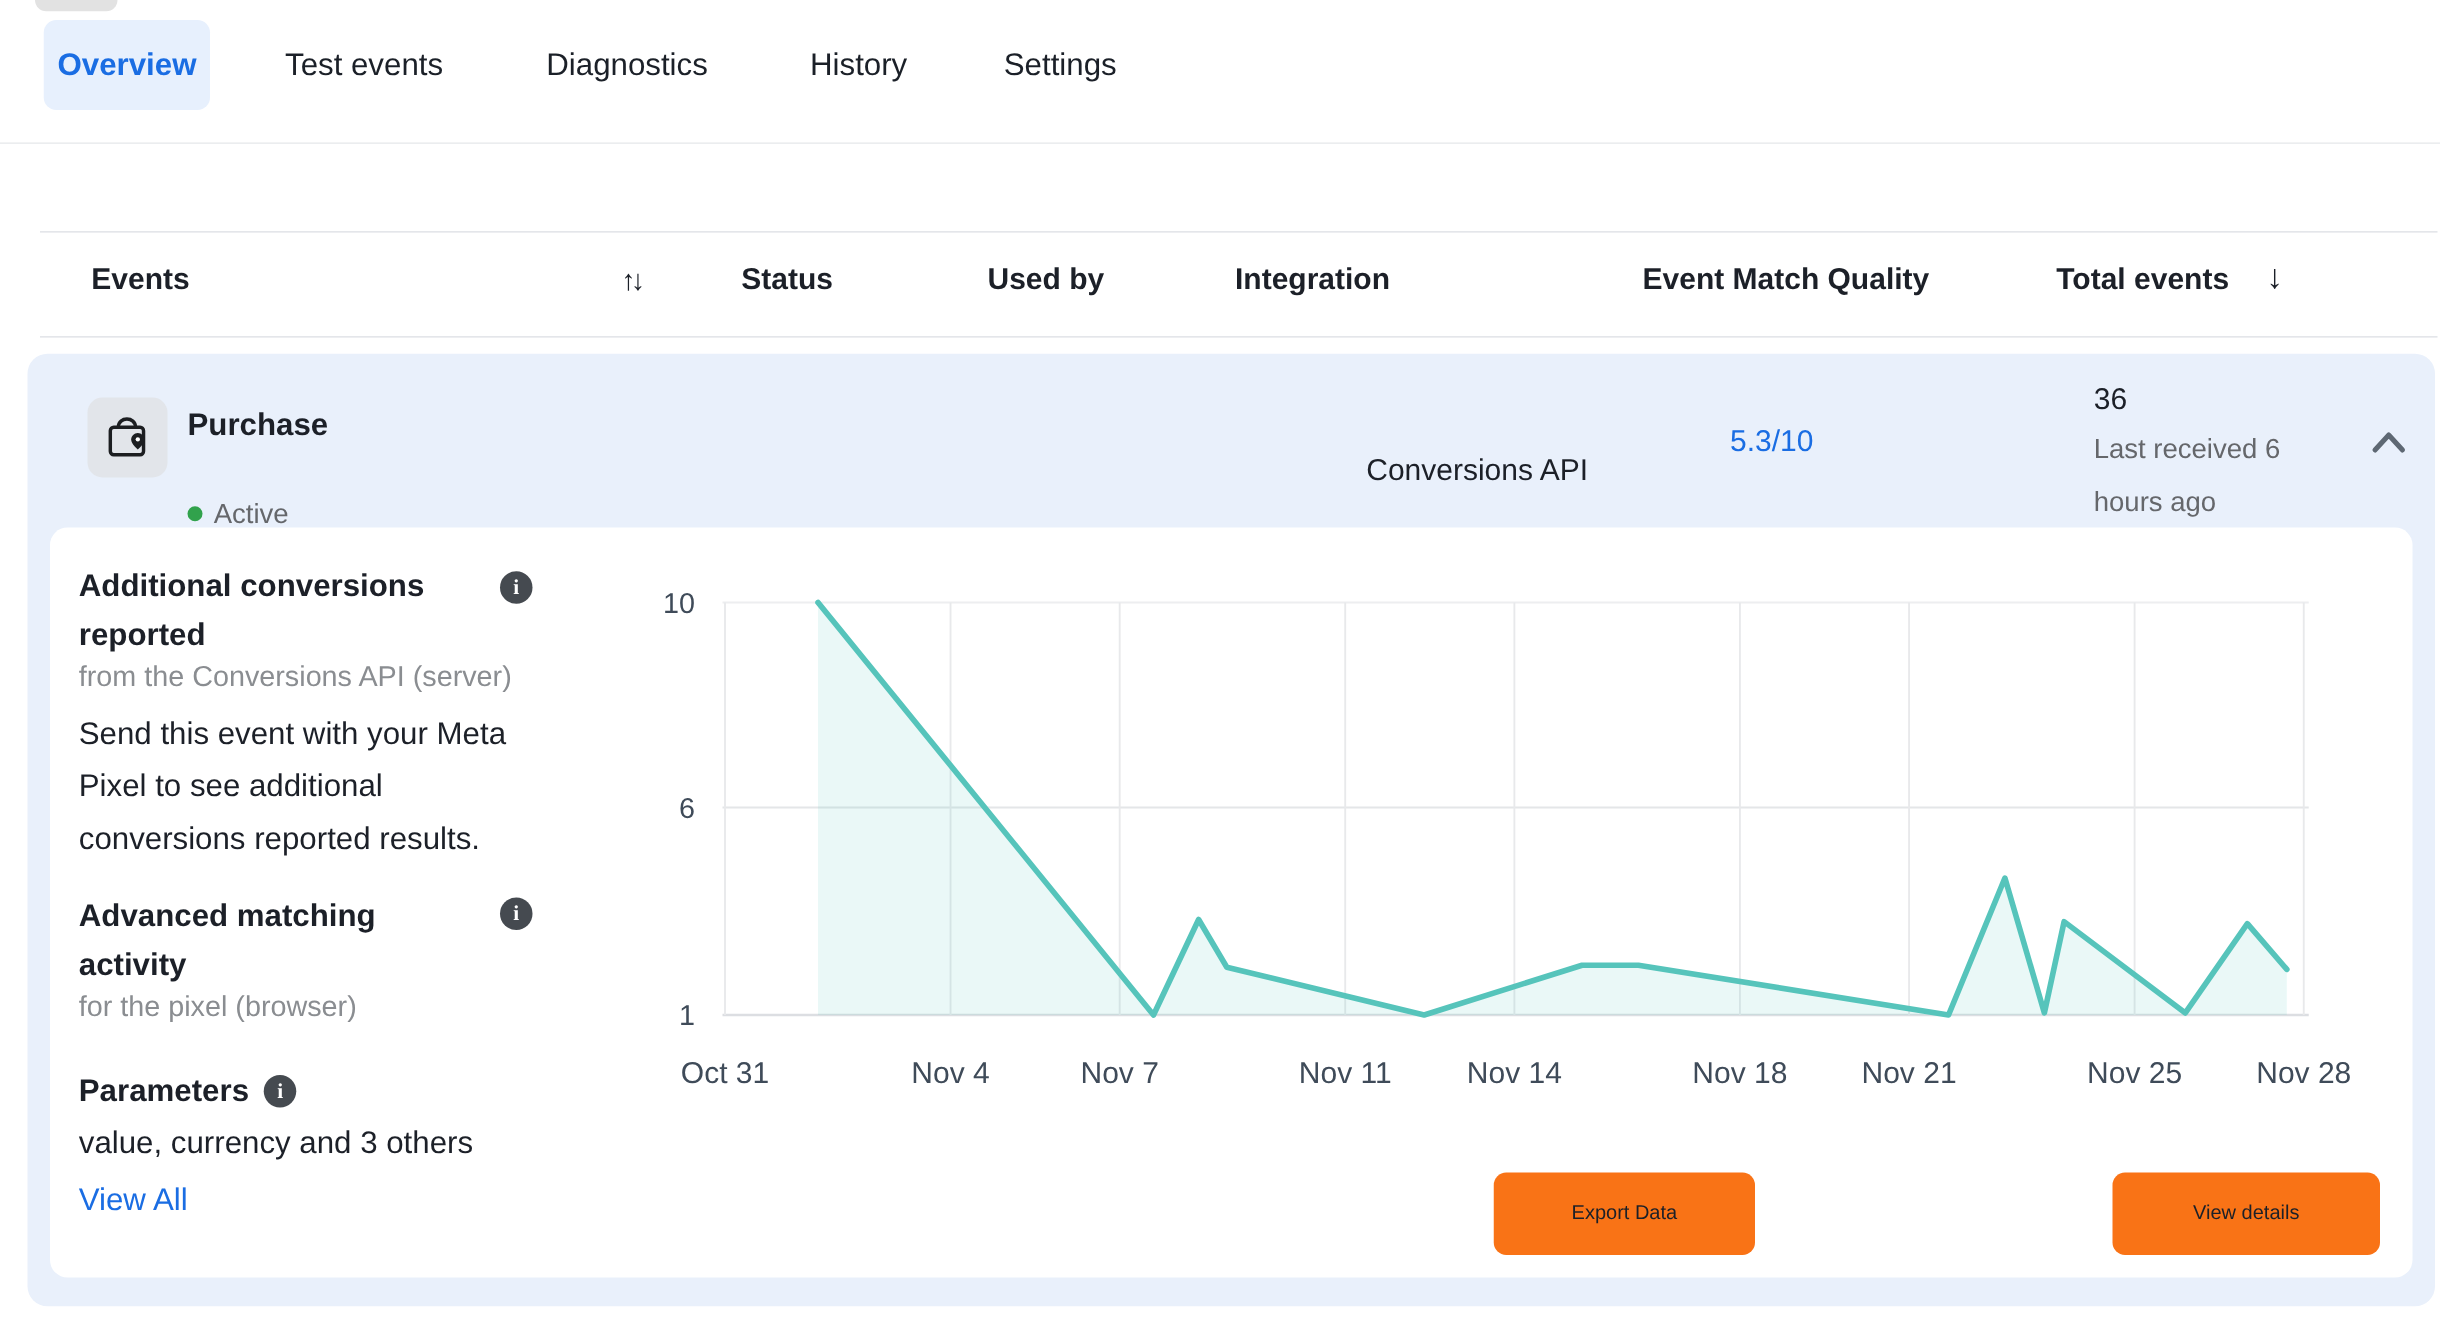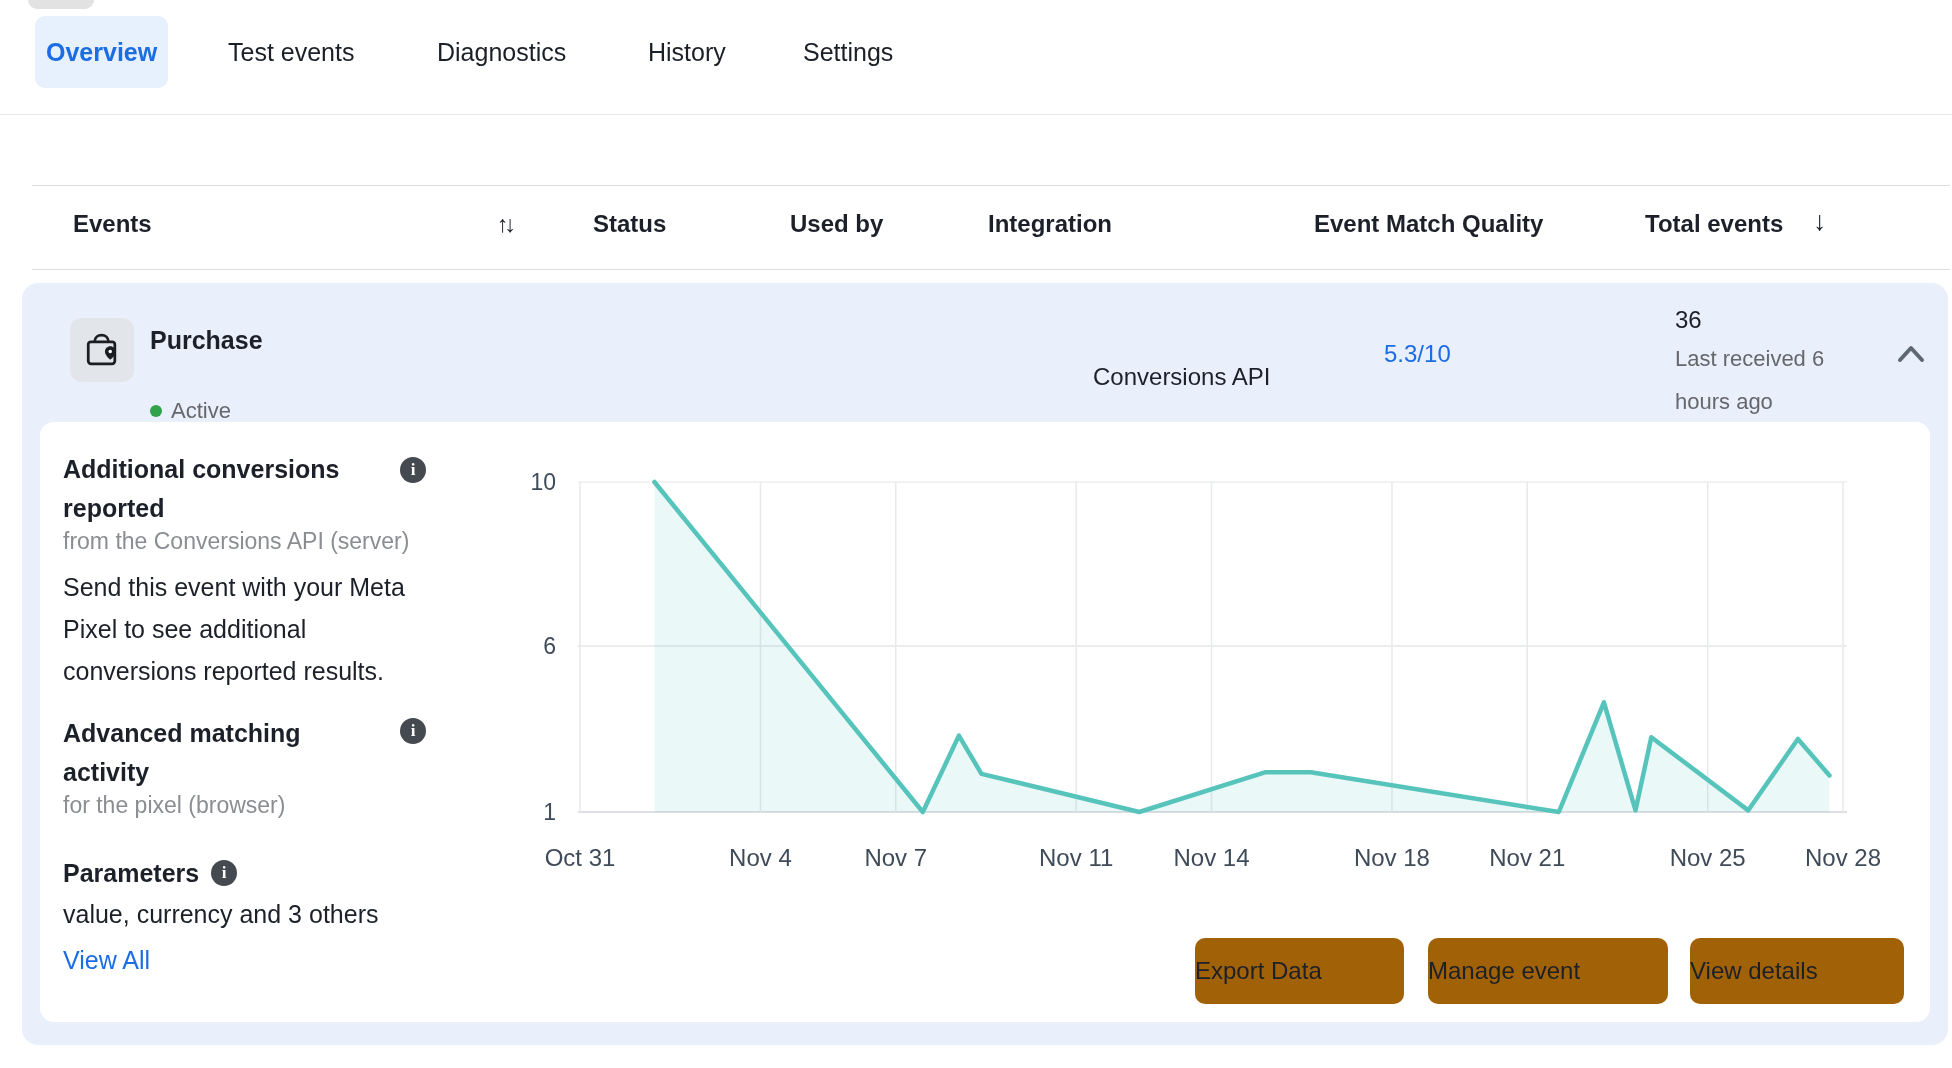--- a/index.html
+++ b/index.html
@@ -34,22 +34,22 @@
   .total-sub{font-size:22px;color:#65676b;line-height:43px;margin-top:2px;}
   .row-chevron{left:1874px;top:60px;width:30px;height:22px;cursor:pointer;}
   
   .d-title{font-size:25px;font-weight:bold;line-height:39px;color:#1c2028;}
   .d-sub{font-size:23px;color:#8a8d91;}
   .d-body{font-size:25px;color:#1c2028;line-height:42px;}
   .info-icon{width:26px;height:26px;border-radius:50%;background:#454a50;color:#fff;display:inline-flex;align-items:center;justify-content:center;
     font-size:17px;font-weight:bold;font-family:"Liberation Serif",serif;cursor:pointer;}
   .view-all{font-size:25px;color:#1a6de3;cursor:pointer;}
   
-  .btn{top:938px;height:66px;background:#a16207;border-radius:10px;display:flex;align-items:center;justify-content:flex-start;
-    font-size:24px;color:#1c2028;cursor:pointer;}
+  .btn{top:938px;height:66px;background:#f97316;border-radius:10px;display:flex;align-items:center;justify-content:center;
+    font-size:16px;color:#1c2028;cursor:pointer;}
   #chart{left:0;top:0;pointer-events:none;}
 </style>
 </head>
 <body>
 
 <div id="app">
 
   <div class="abs cut-pill"></div>
 
   <div class="abs tab tab-pill" style="left:35px;">
@@ -149,20 +149,17 @@
       <text x="1707.6785714285713" y="866" text-anchor="middle" font-size="24" fill="#3f4b59" font-family="Liberation Sans, sans-serif">Nov 25</text>
       <line x1="1843" y1="482" x2="1843" y2="812" stroke="#e8e9eb" stroke-width="1.5"></line>
       <text x="1843" y="866" text-anchor="middle" font-size="24" fill="#3f4b59" font-family="Liberation Sans, sans-serif">Nov 28</text>
       <path d="M 654.4267857142858 812 L 654.4267857142858 482 L 922.8142857142857 812 L 958.9000000000001 735.64 L 981.4535714285714 773.82 L 1139.3285714285714 812 L 1265.6285714285714 772.16 L 1310.7357142857143 772.16 L 1558.8249999999998 812 L 1603.932142857143 702.44 L 1635.5071428571428 810.34 L 1651.294642857143 737.3 L 1748.2749999999999 810.34 L 1797.892857142857 738.96 L 1829.4678571428572 775.48 L 1829.4678571428572 812 Z" fill="rgba(86,196,187,0.12)" stroke="none"></path>
       <polyline points="654.4267857142858,482 922.8142857142857,812 958.9000000000001,735.64 981.4535714285714,773.82 1139.3285714285714,812 1265.6285714285714,772.16 1310.7357142857143,772.16 1558.8249999999998,812 1603.932142857143,702.44 1635.5071428571428,810.34 1651.294642857143,737.3 1748.2749999999999,810.34 1797.892857142857,738.96 1829.4678571428572,775.48" fill="none" stroke="#56c4bb" stroke-width="4.5" stroke-linejoin="round" stroke-linecap="round"></polyline>
     </svg>
 
   <div class="abs btn" style="left:1195px;width:209px;">
     <span>Export Data</span>
   </div>
-  <div class="abs btn" style="left:1428px;width:240px;">
-    <span>Manage event</span>
-  </div>
   <div class="abs btn" style="left:1690px;width:214px;">
     <span>View details</span>
   </div>
 
 </div>
 
 </body></html>

